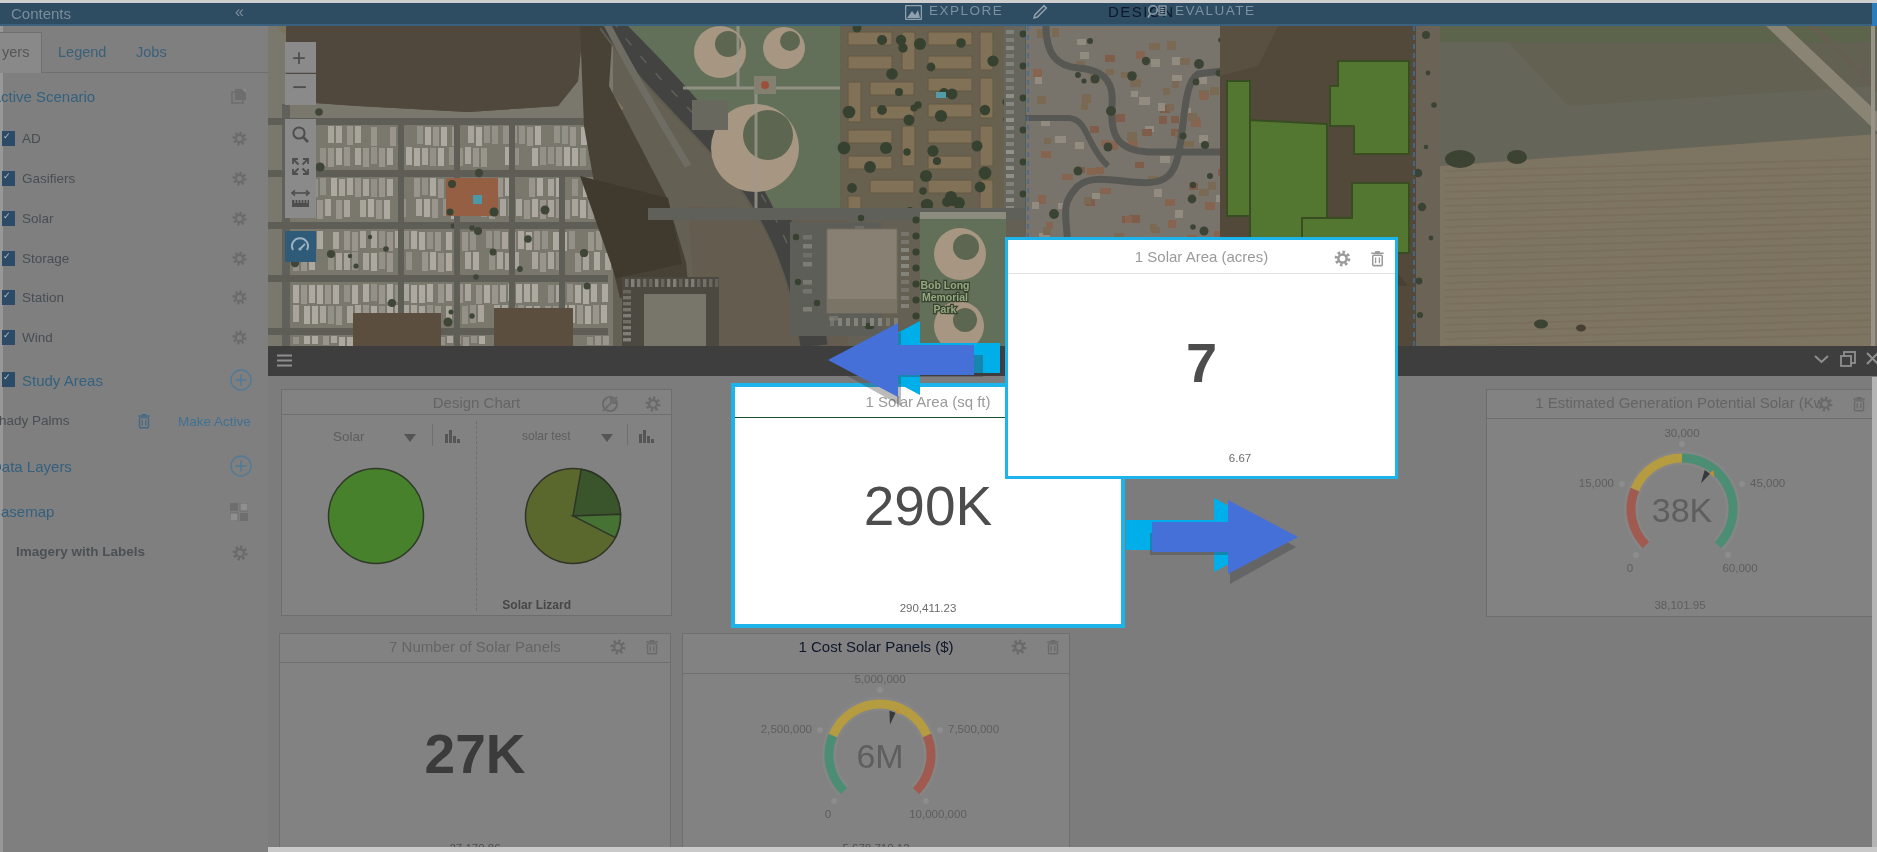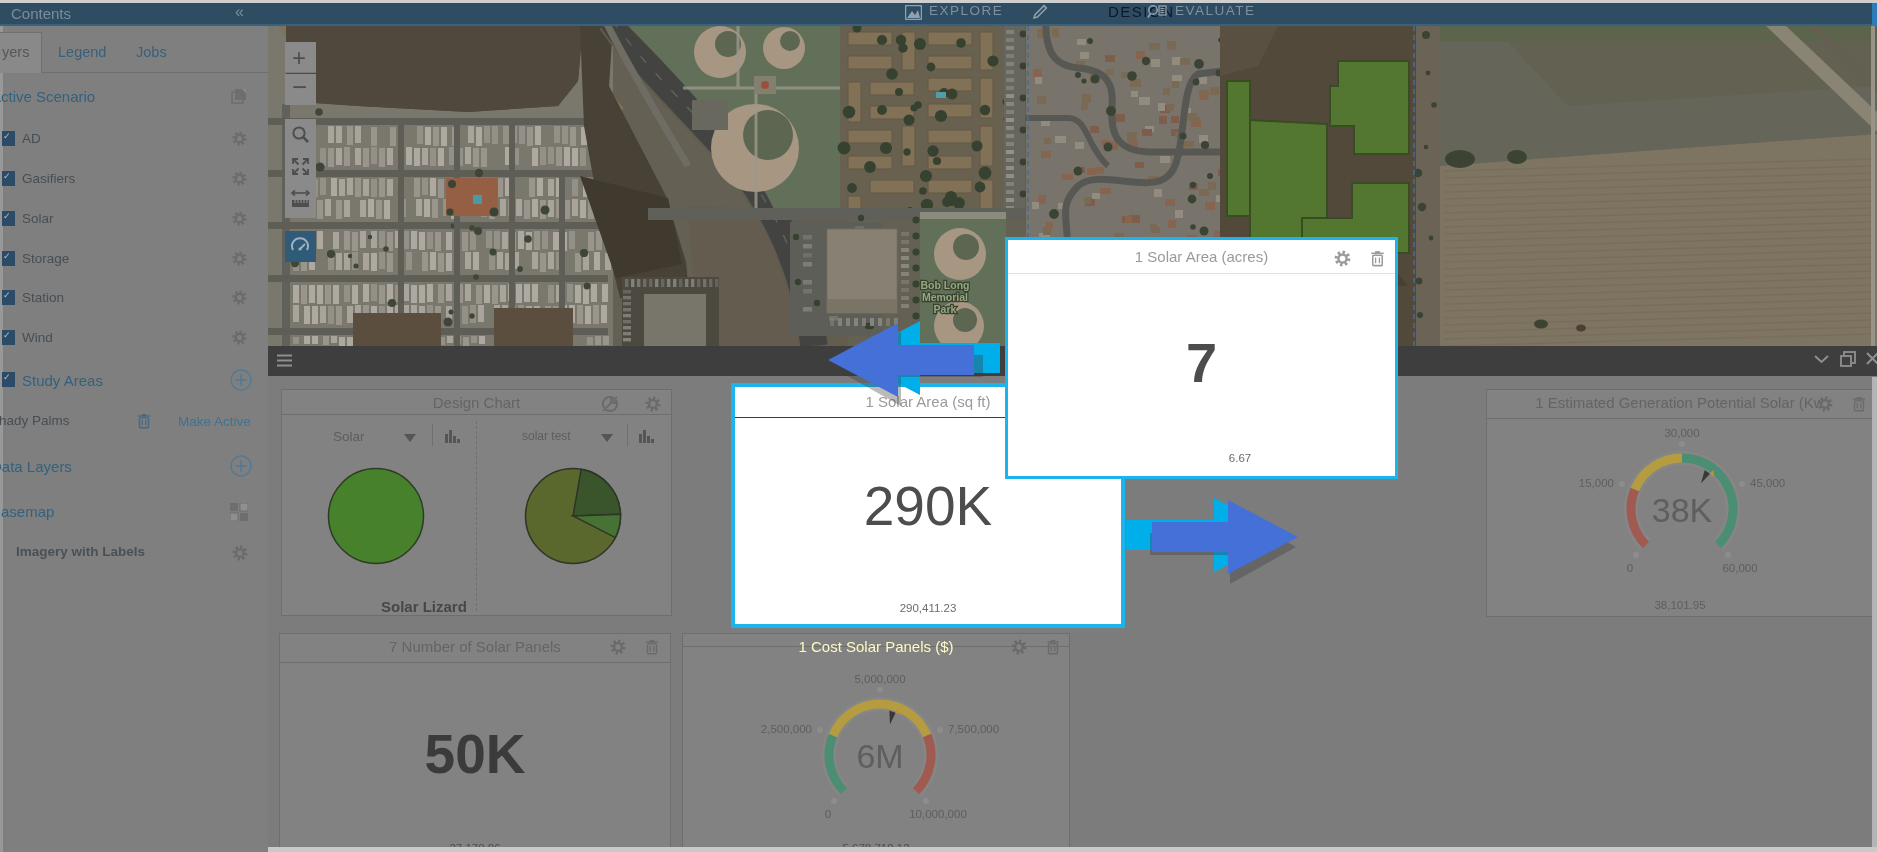--- a/index.html
+++ b/index.html
@@ -1126,21 +1126,21 @@
 <svg class="abs" style="left:327px;top:467px" width="98" height="98" viewBox="0 0 98 98">
     <circle cx="49" cy="49" r="47.5" fill="#47812c" stroke="#2e3a26" stroke-width="1.5"></circle>
   </svg>
 
 <svg class="abs" style="left:524px;top:467px" width="98" height="98" viewBox="0 0 98 98">
     <circle cx="49" cy="49" r="47.5" fill="#5a682e" stroke="#2e3526" stroke-width="1.5"></circle>
     <path d="M49,49 L57.2,2.2 A47.5,47.5 0 0 1 96.5,47.3 Z" fill="#3a542b" stroke="#2e3526" stroke-width="1.5"></path>
     <path d="M49,49 L96.5,47.3 A47.5,47.5 0 0 1 91.3,70.6 Z" fill="#467233" stroke="#2e3526" stroke-width="1.5"></path>
   </svg>
 
-<div class="abs" style="left:381px;top:598px;width:190px;text-align:left;font-size:15px;font-weight:bold;color:#474747">Solar Lizard</div>
+<div class="abs" style="left:381px;top:598px;width:190px;text-align:right;font-size:12px;font-weight:bold;color:#474747">Solar Lizard</div>
 
 <div class="abs" style="left:1486px;top:389px;width:388px;height:228px;background:#828282;border:1px solid #6e6e6e"></div>
 
 <div class="abs" style="left:1486px;top:389px;width:388px;height:30px;border-bottom:1px solid #6e6e6e;color:#646464;font-size:15px;text-align:center;line-height:28px">1 Estimated Generation Potential Solar (Kw</div>
 
 <svg class="abs" style="left:1816px;top:395px" width="18" height="18" viewBox="0 0 20 20">
     <circle cx="10" cy="10" r="6.2" fill="none" stroke="#6a6a6a" stroke-width="4.2" stroke-dasharray="2.4 2.35"></circle>
     <circle cx="10" cy="10" r="5.6" fill="#6a6a6a"></circle>
     <circle cx="10" cy="10" r="3" fill="#828282"></circle>
   </svg>
@@ -1184,27 +1184,27 @@
     <circle cx="10" cy="10" r="3" fill="#828282"></circle>
   </svg>
 <svg style="position:absolute;left:643px;top:638px" width="18" height="18" viewBox="0 0 20 20">
     <rect x="5" y="6.5" width="10" height="11" rx="1" fill="none" stroke="#6a6a6a" stroke-width="1.6"></rect>
     <line x1="3.5" y1="4.5" x2="16.5" y2="4.5" stroke="#6a6a6a" stroke-width="1.6"></line>
     <rect x="7.5" y="2.2" width="5" height="2.2" fill="#6a6a6a"></rect>
     <line x1="8" y1="9" x2="8" y2="15" stroke="#6a6a6a" stroke-width="1.4"></line>
     <line x1="12" y1="9" x2="12" y2="15" stroke="#6a6a6a" stroke-width="1.4"></line>
   </svg>
 
-<div class="abs" style="left:279px;top:722px;width:392px;text-align:center;font-size:55px;font-weight:600;color:#3b3b3b;letter-spacing:0">50K</div>
+<div class="abs" style="left:279px;top:722px;width:392px;text-align:center;font-size:55px;font-weight:600;color:#3b3b3b;letter-spacing:0">27K</div>
 
 <div class="abs" style="left:279px;top:842px;width:392px;text-align:center;font-size:11.5px;color:#4e4e4e">27,170.86</div>
 
 <div class="abs" style="left:682px;top:633px;width:388px;height:219px;background:#828282;border:1px solid #6e6e6e"></div>
 
-<div class="abs" style="left:682px;top:633px;width:388px;height:14px;border-bottom:1px solid #6e6e6e;color:#fef9c3;font-size:15px;text-align:center;line-height:28px">1 Cost Solar Panels ($)</div>
+<div class="abs" style="left:682px;top:633px;width:388px;height:41px;border-bottom:1px solid #6e6e6e;color:#0f172a;font-size:15px;text-align:center;line-height:28px">1 Cost Solar Panels ($)</div>
 
 <svg class="abs" style="left:1010px;top:638px" width="18" height="18" viewBox="0 0 20 20">
     <circle cx="10" cy="10" r="6.2" fill="none" stroke="#6a6a6a" stroke-width="4.2" stroke-dasharray="2.4 2.35"></circle>
     <circle cx="10" cy="10" r="5.6" fill="#6a6a6a"></circle>
     <circle cx="10" cy="10" r="3" fill="#828282"></circle>
   </svg>
 <svg style="position:absolute;left:1044px;top:638px" width="18" height="18" viewBox="0 0 20 20">
     <rect x="5" y="6.5" width="10" height="11" rx="1" fill="none" stroke="#6a6a6a" stroke-width="1.6"></rect>
     <line x1="3.5" y1="4.5" x2="16.5" y2="4.5" stroke="#6a6a6a" stroke-width="1.6"></line>
     <rect x="7.5" y="2.2" width="5" height="2.2" fill="#6a6a6a"></rect>

